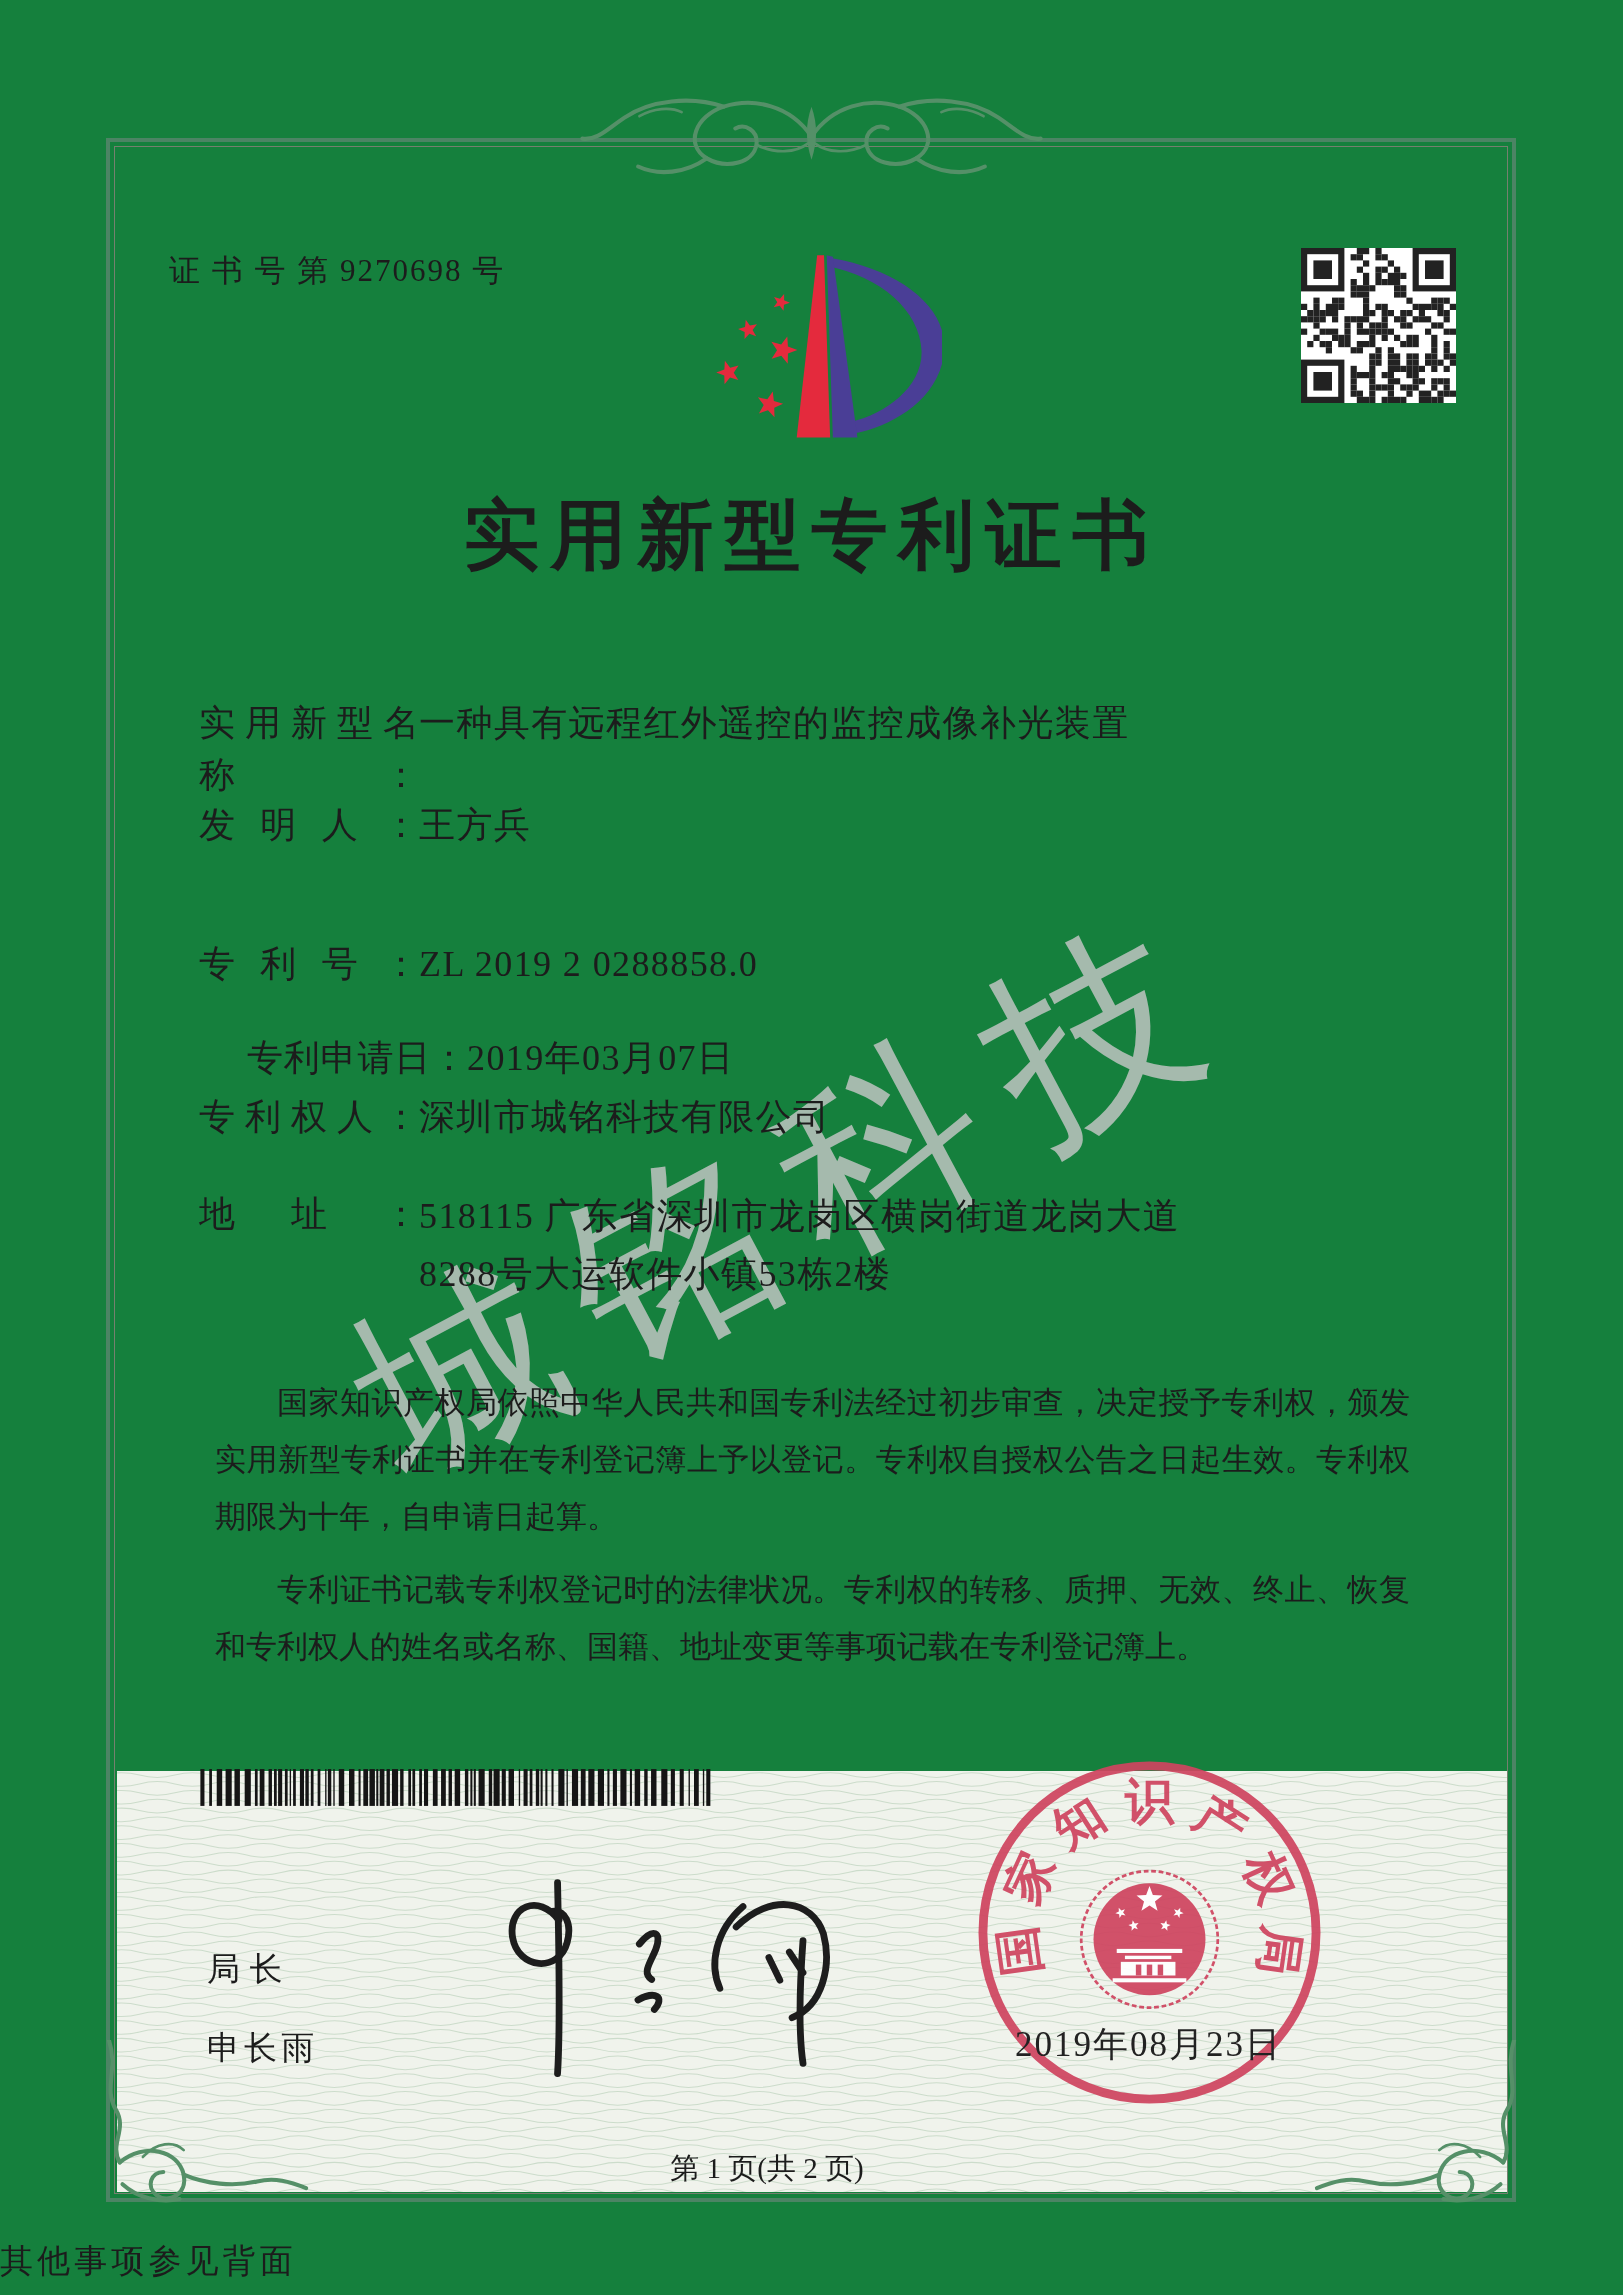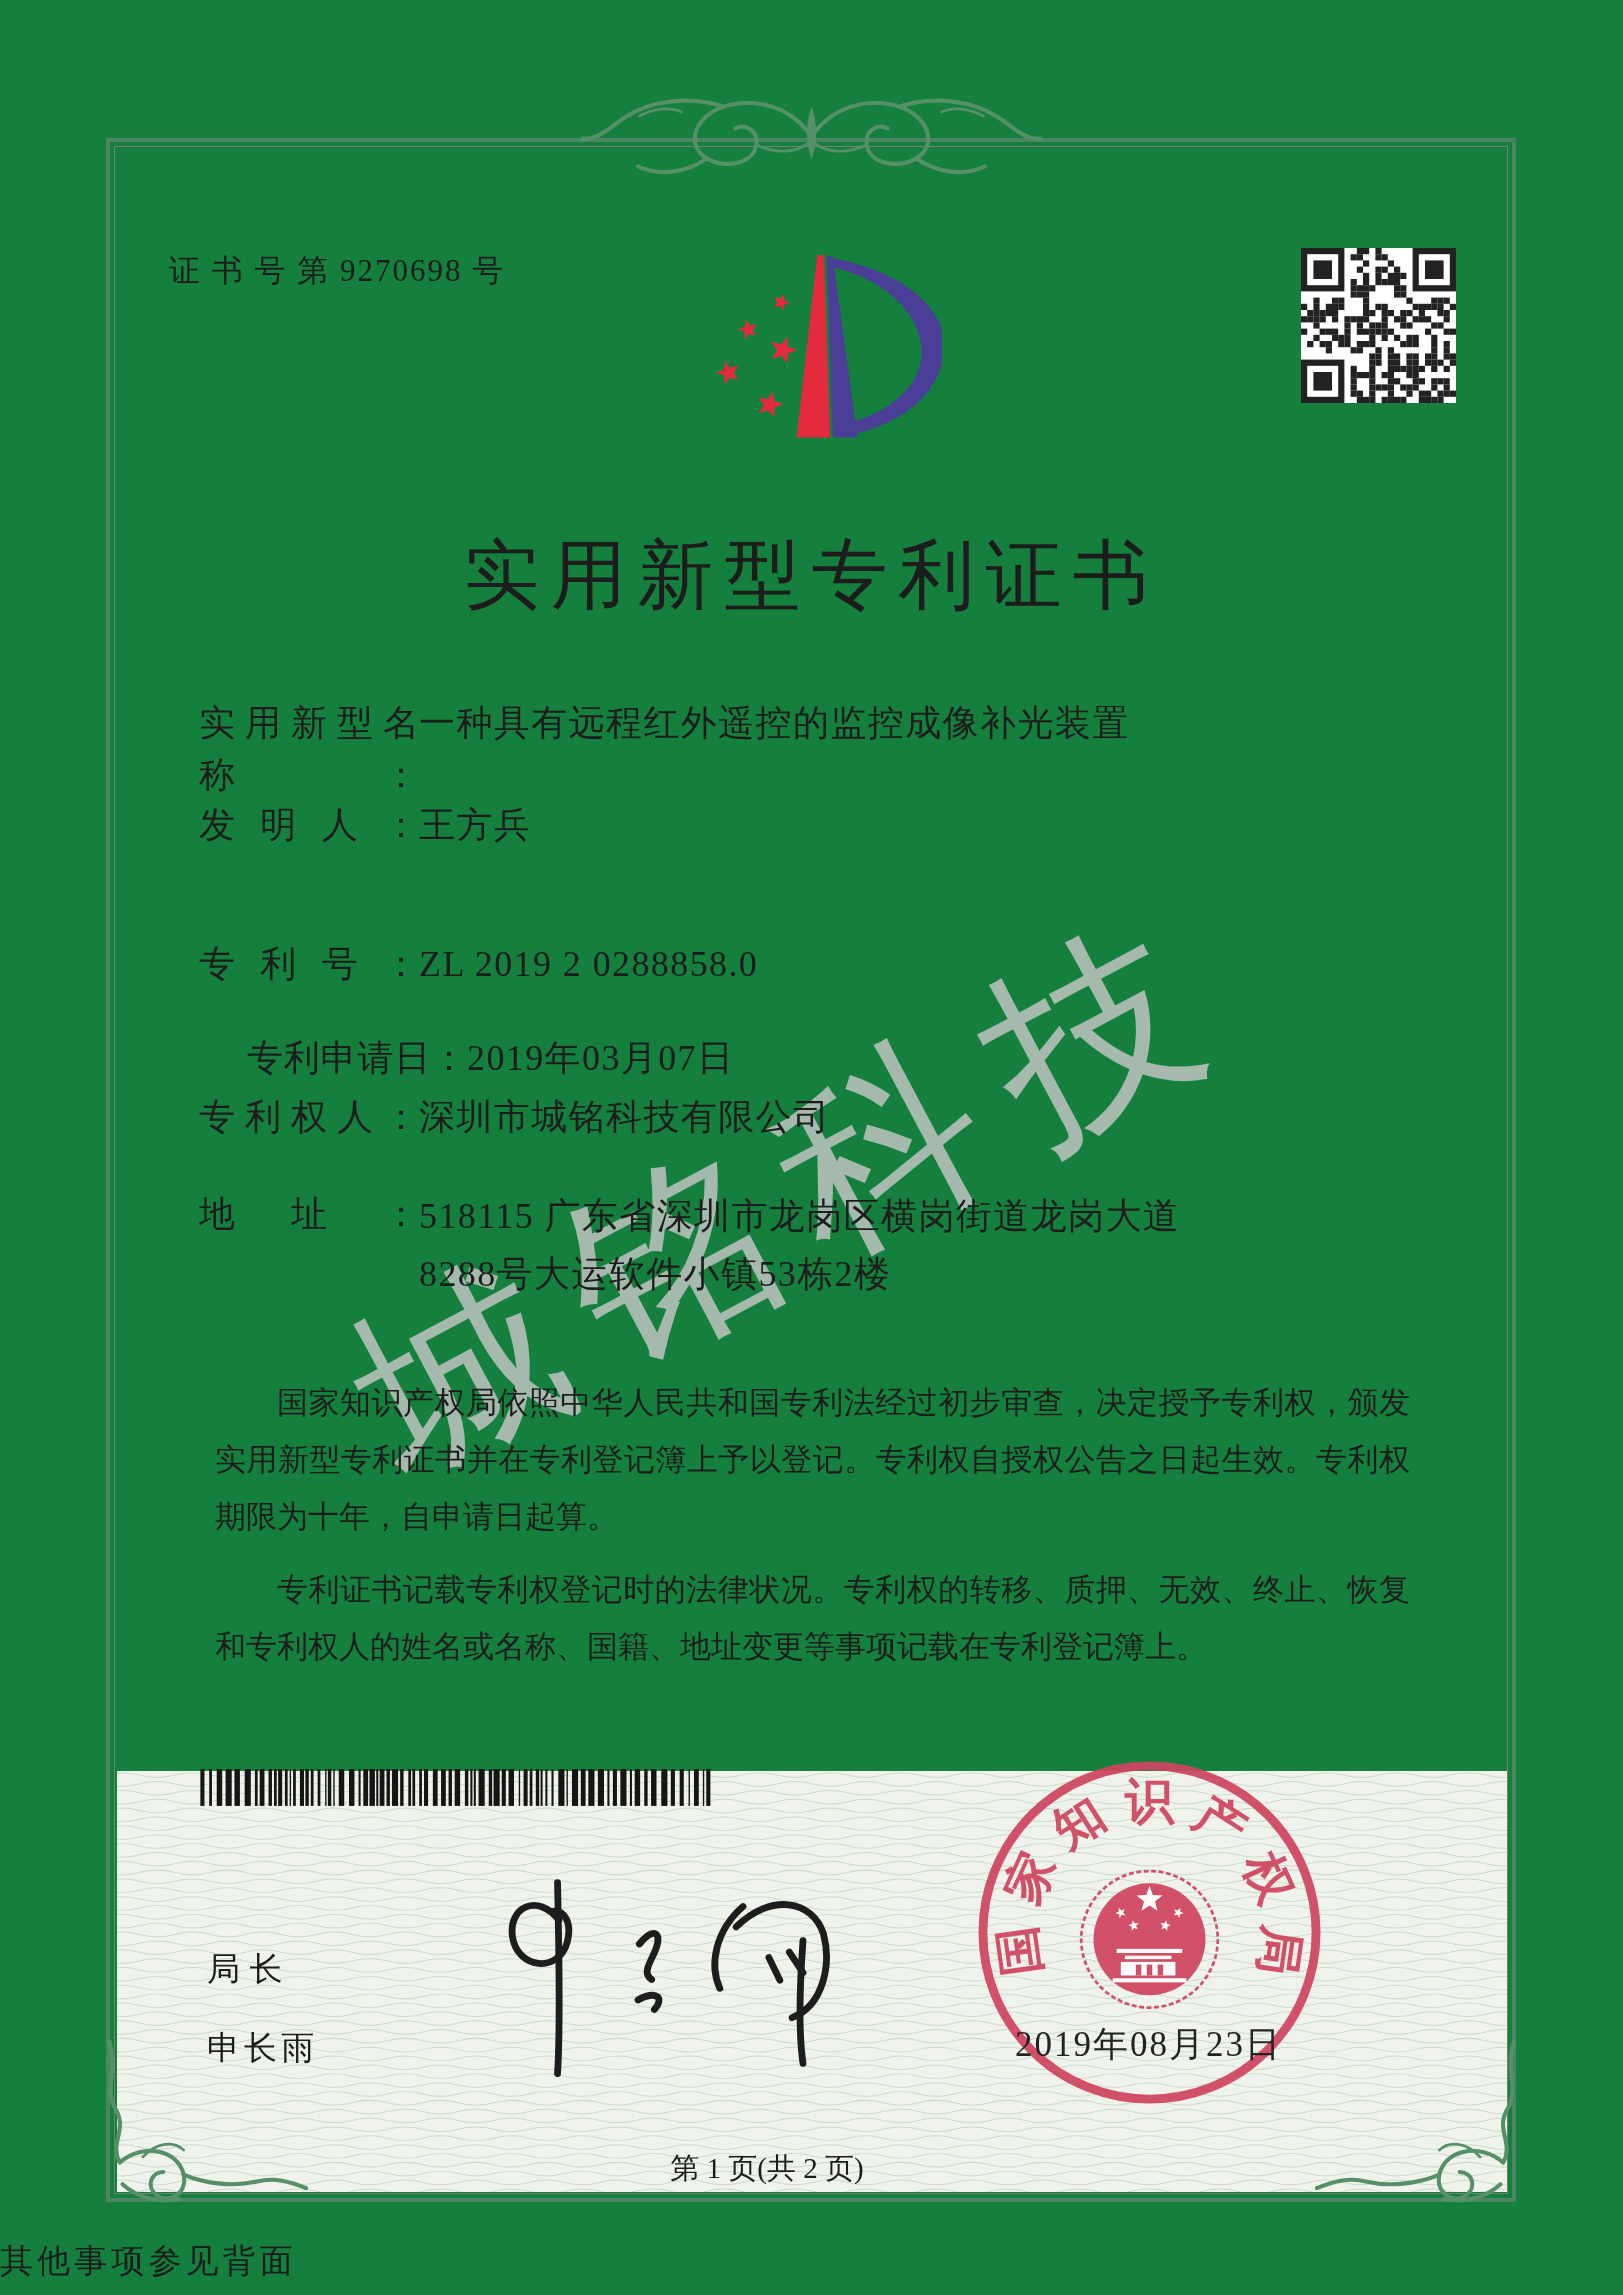--- a/index.html
+++ b/index.html
@@ -4,21 +4,21 @@
 <style>
   html,body{margin:0;padding:0;}
   #page{position:relative;width:1623px;height:2295px;background:#15803d;overflow:hidden;
         font-family:"Liberation Serif",serif;color:#1c1c1c;}
   .abs{position:absolute;}
   
   #frame-outer{position:absolute;left:106px;top:138px;width:1402px;height:2056px;border:4.8px solid #4c8464;}
   #frame-inner{position:absolute;left:4.1px;top:4.1px;right:4.1px;bottom:4.1px;border:1.4px solid #75806f;}
   
   #cert-no{left:169px;top:250px;font-size:31px;letter-spacing:2px;}
-  #title{left:0;top:485px;width:1623px;text-align:center;font-size:76px;font-weight:normal;letter-spacing:11px;margin-top:40px;}
+  #title{left:0;top:485px;width:1623px;text-align:center;font-size:76px;font-weight:bold;letter-spacing:11px;}
   .row{position:absolute;left:199px;font-size:36px;line-height:1.45;}
   .lbl{display:inline-block;width:220px;text-align:justify;text-align-last:justify;vertical-align:top;white-space:normal;}
   .val{vertical-align:top;letter-spacing:1.4px;}
   .val-block{display:inline-block;width:825px;vertical-align:top;letter-spacing:1.4px;line-height:1.6;}
   #row-grant .grp2{position:absolute;left:622px;top:0;white-space:nowrap;}
   #paragraphs{left:199px;top:1358px;width:1227px;font-size:31px;line-height:57px;text-align:justify;}
   #paragraphs p{margin:16px;text-indent:2em;}
   #watermark{left:372px;top:1285px;font-size:201px;color:#c9c9c9;letter-spacing:37px;white-space:nowrap;
              transform:rotate(-28deg);transform-origin:left center;opacity:.8;z-index:1;}
   .content{z-index:2;}

